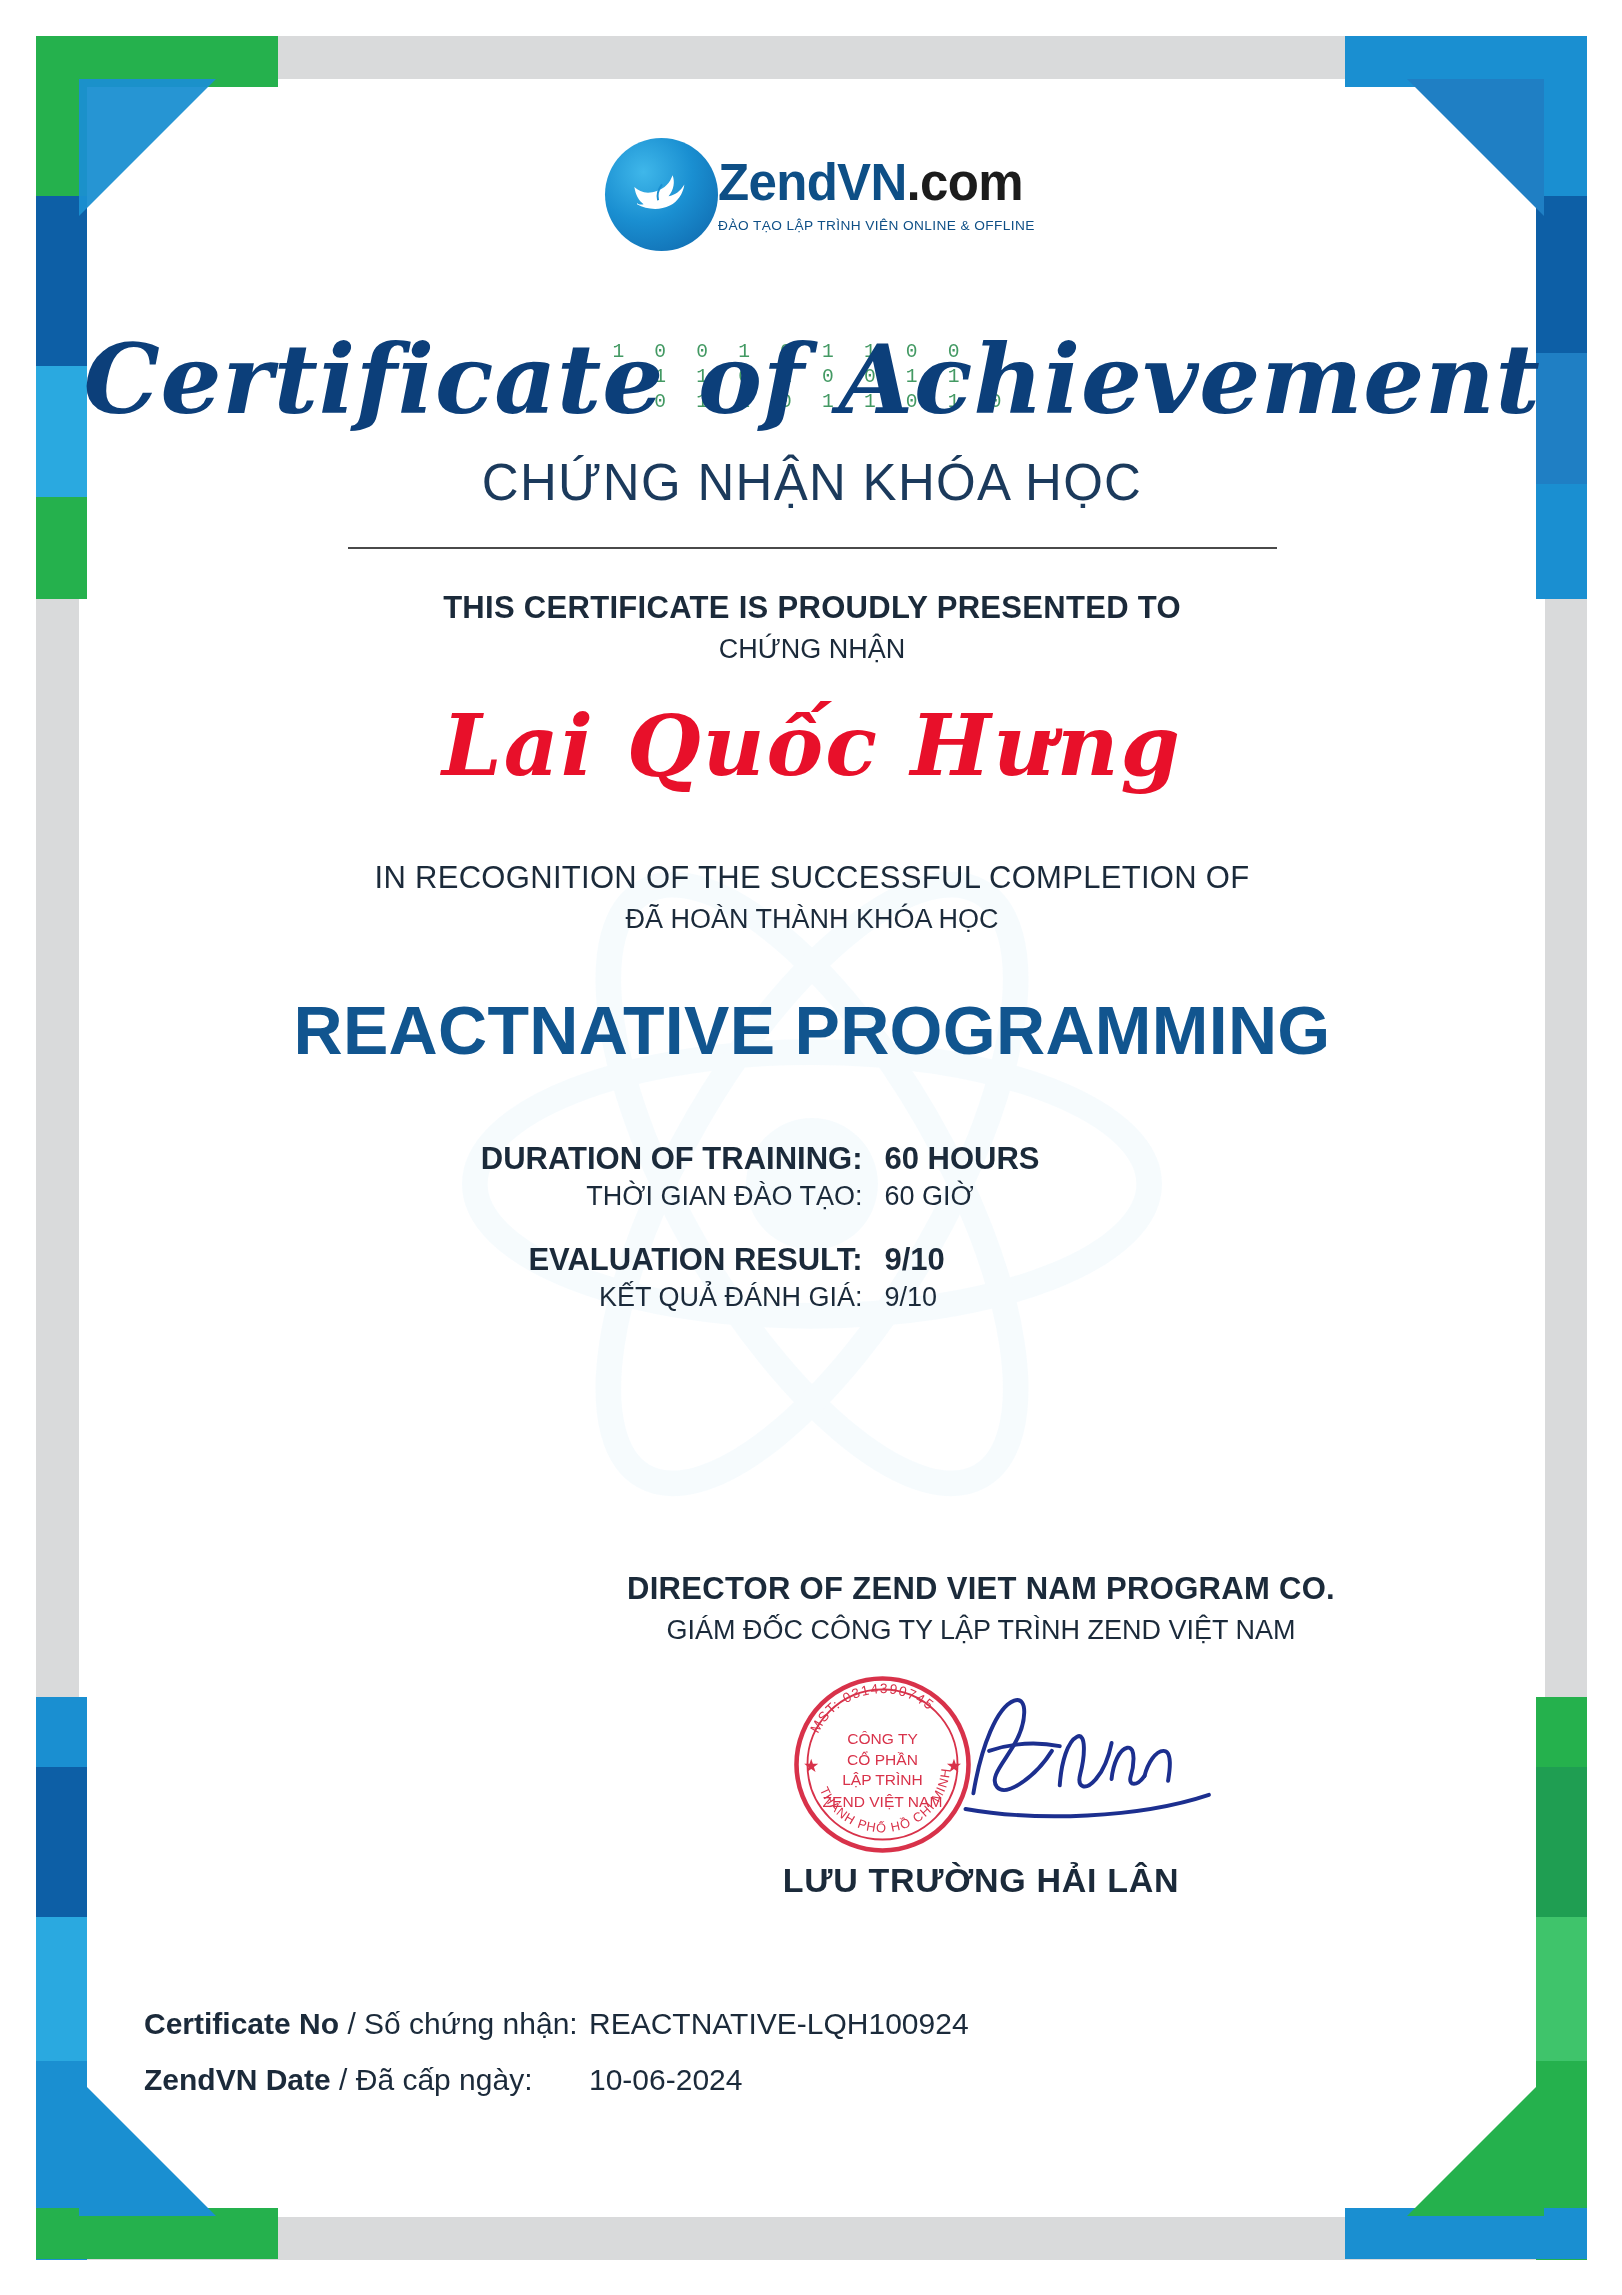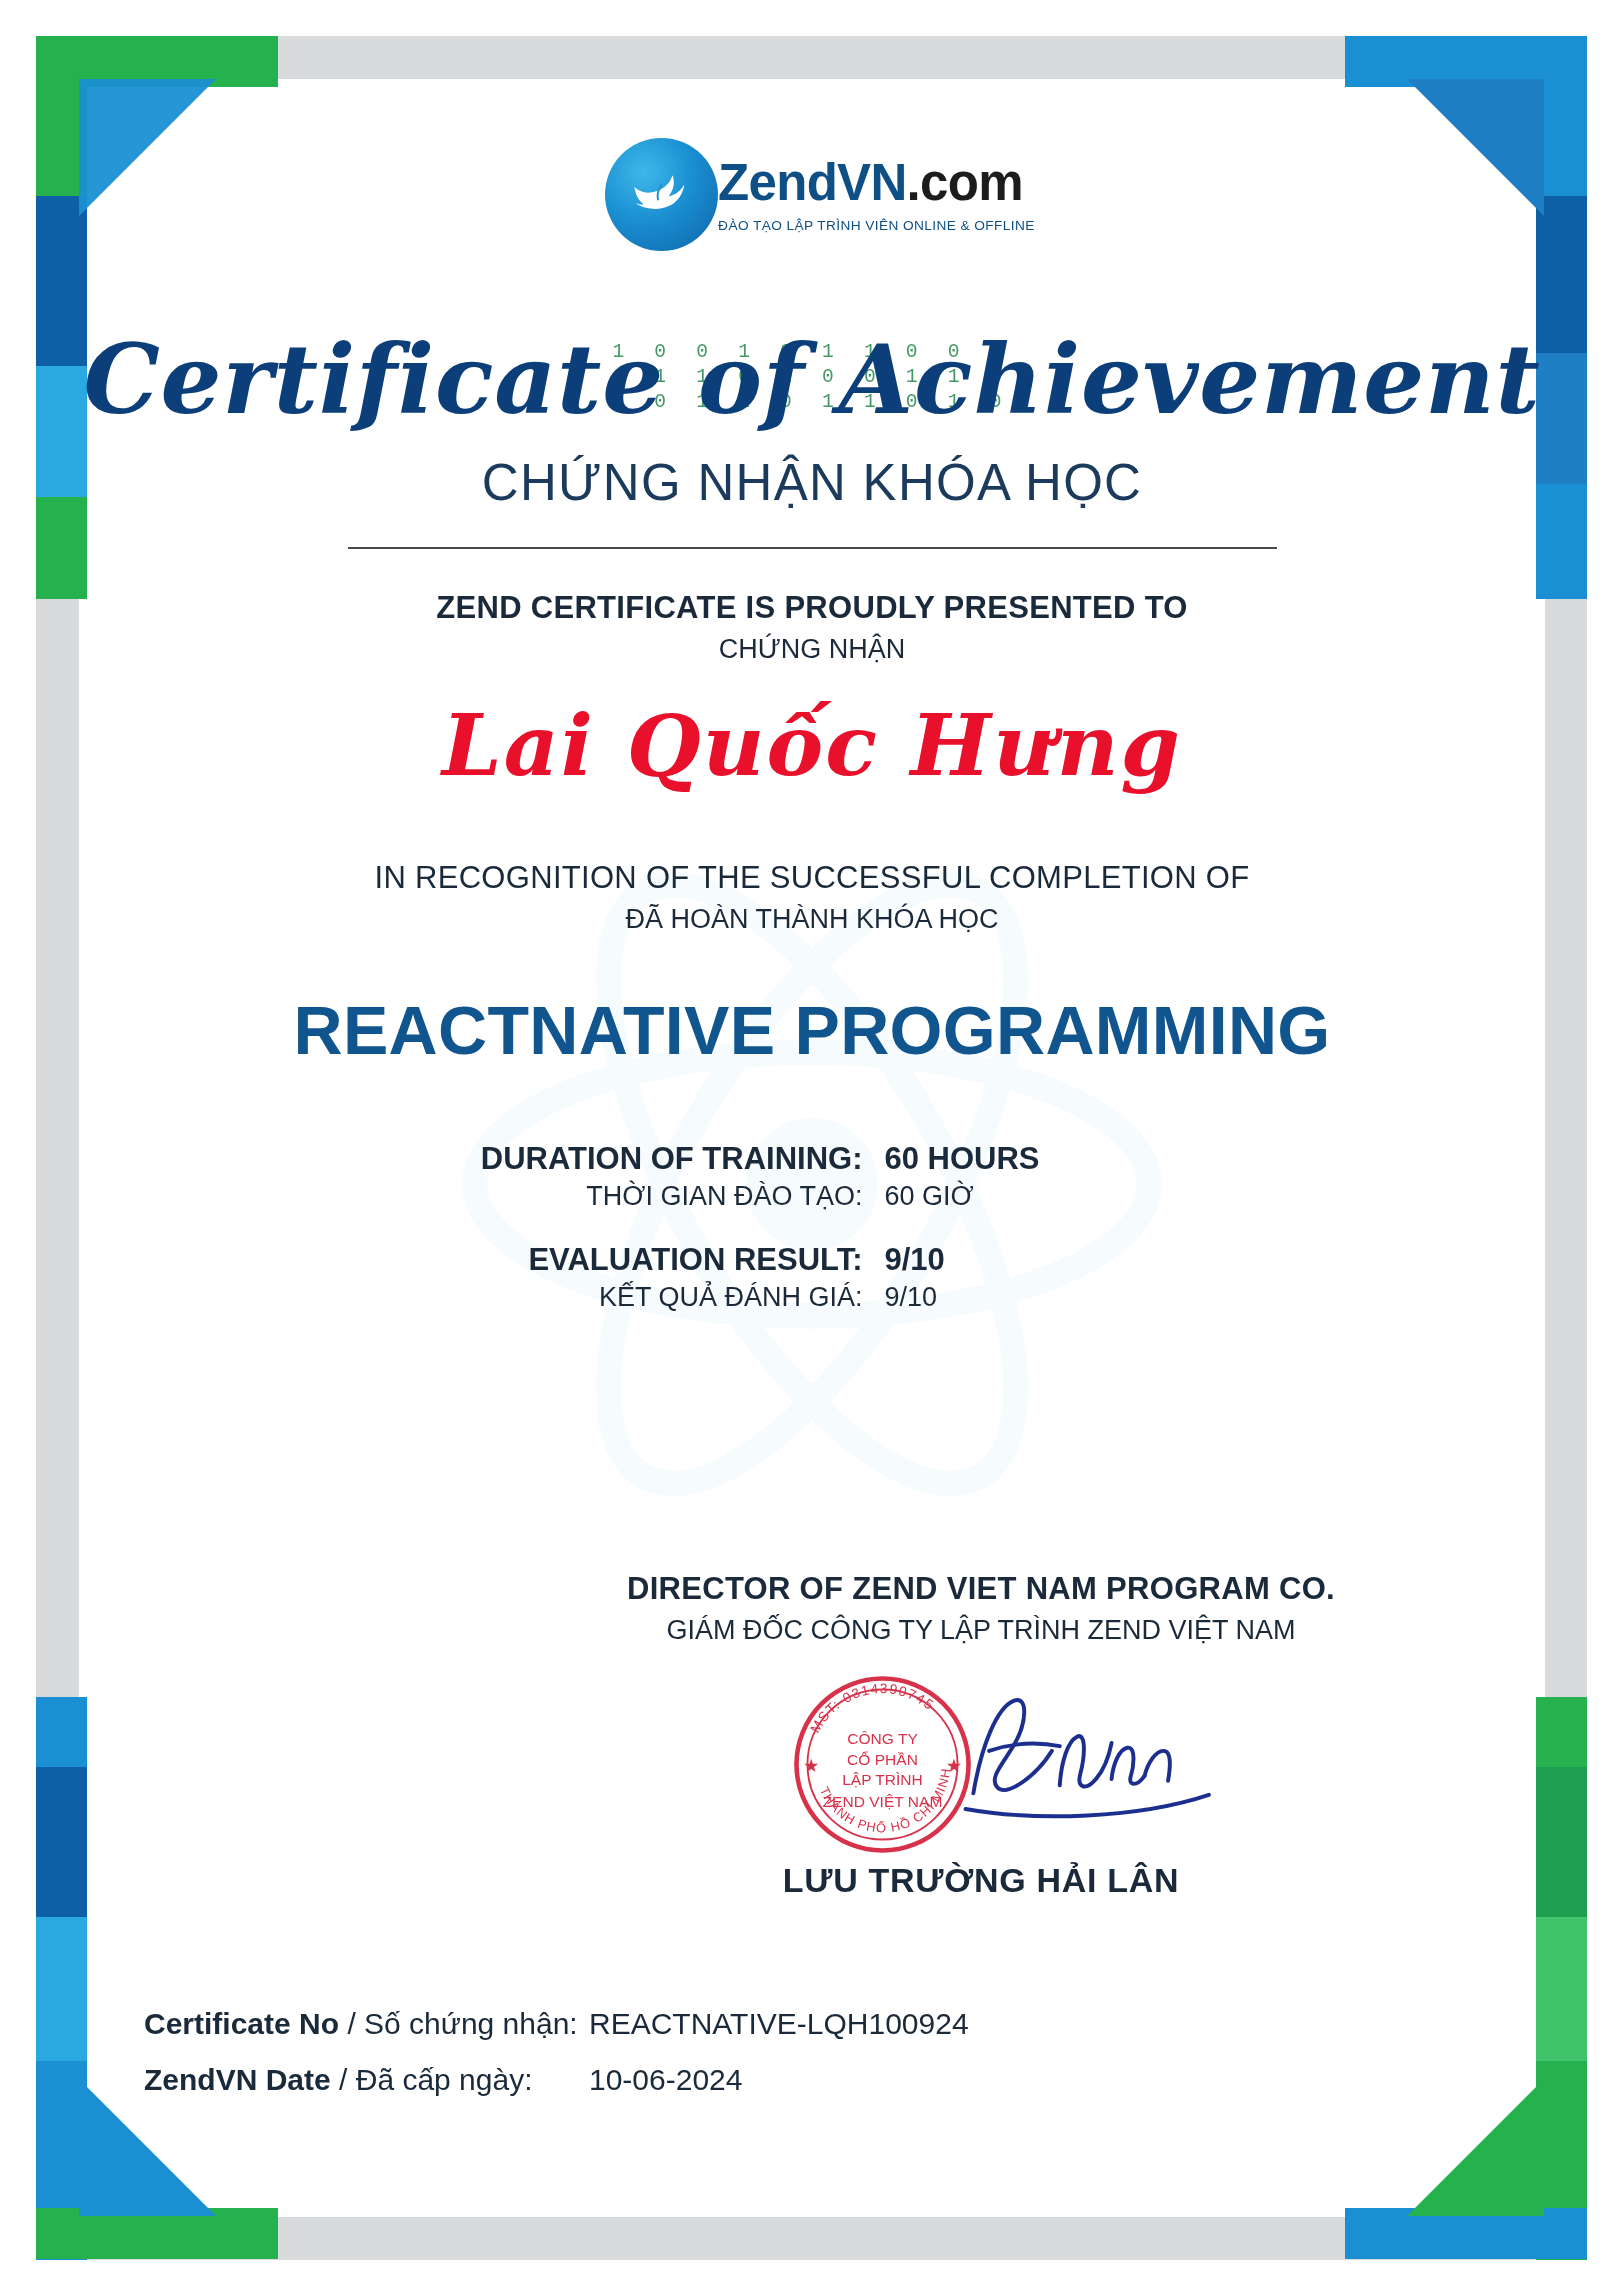--- a/index.html
+++ b/index.html
@@ -384,21 +384,21 @@
         <div class="logo-title"><span>ZendVN</span><span class="dotcom">.com</span></div>
         <div class="logo-sub">ĐÀO TẠO LẬP TRÌNH VIÊN ONLINE &amp; OFFLINE</div>
       </div>
     </div>
 
     <div class="cert-title">Certificate of Achievement</div>
     <div class="cert-subtitle">CHỨNG NHẬN KHÓA HỌC</div>
 
     <div class="divider"></div>
 
-    <div class="presented-en">ZEND CERTIFICATE IS PROUDLY PRESENTED TO</div>
+    <div class="presented-en">THIS CERTIFICATE IS PROUDLY PRESENTED TO</div>
     <div class="presented-vi">CHỨNG NHẬN</div>
 
     <div class="recipient">Lai Quốc Hưng</div>
 
     <div class="recognition-en">IN RECOGNITION OF THE SUCCESSFUL COMPLETION OF</div>
     <div class="recognition-vi">ĐÃ HOÀN THÀNH KHÓA HỌC</div>
 
     <div class="course-name">REACTNATIVE PROGRAMMING</div>
 
     <div class="details">

